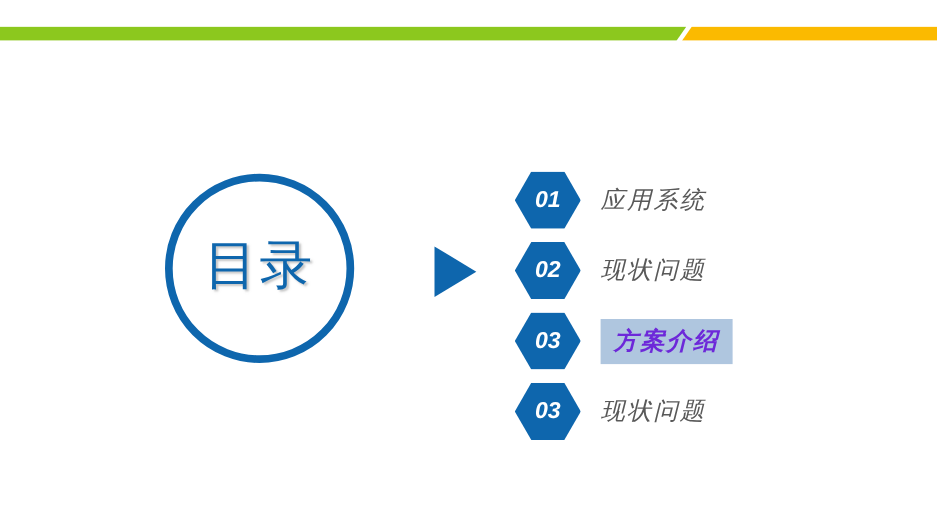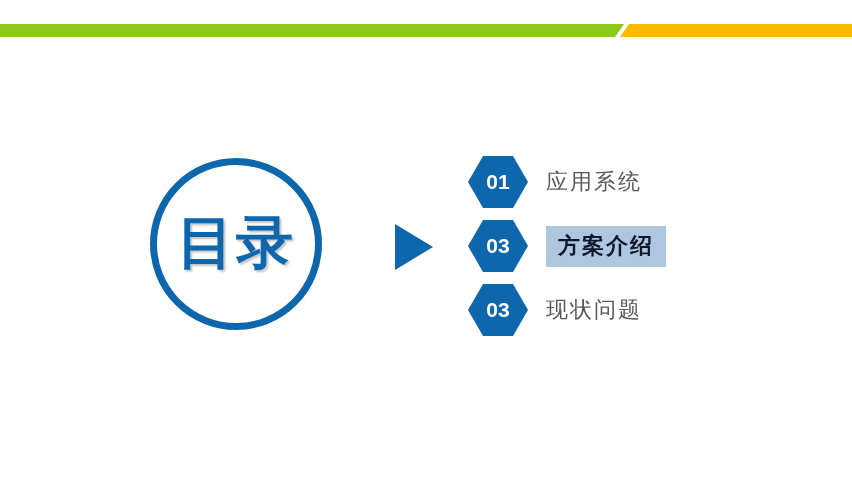--- a/index.html
+++ b/index.html
@@ -64,22 +64,22 @@
     border: 7px solid #0E66AD;
     border-radius: 50%;
     box-sizing: border-box;
   }
   .circle-label {
     position: absolute;
     inset: 0;
     display: flex;
     align-items: center;
     justify-content: center;
-    font-size: 57px;
-    font-weight: bold;
+    font-size: 48px;
+    font-weight: normal;
     color: #0E66AD;
     letter-spacing: 2px;
     line-height: 1;
     text-shadow: 2px 2px 2px rgba(150,150,150,0.55);
     padding-bottom: 4px;
     box-sizing: border-box;
   }
 
   
   .arrow {
@@ -98,20 +98,21 @@
     position: absolute;
     left: 468px;
     top: 150px;
     width: 340px;
   }
   .agenda-item {
     position: relative;
     height: 64px;
     display: flex;
     align-items: center;
+    font-style: italic;
   }
   .hex {
     position: relative;
     width: 60px;
     height: 52px;
     flex: 0 0 auto;
     background: #0E66AD;
     -webkit-clip-path: polygon(25% 0%, 75% 0%, 100% 50%, 75% 100%, 25% 100%, 0% 50%);
     clip-path: polygon(25% 0%, 75% 0%, 100% 50%, 75% 100%, 25% 100%, 0% 50%);
     display: flex;
@@ -128,21 +129,21 @@
   }
   .agenda-text {
     margin-left: 18px;
     font-size: 22px;
     color: #595959;
     letter-spacing: 2px;
     white-space: nowrap;
   }
   .agenda-item.active .agenda-text {
     background: #AFC6DF;
-    color: #0f172a;
+    color: #6d28d9;
     font-weight: bold;
     padding: 5px 12px 6px 12px;
     letter-spacing: 2px;
   }
 </style>
 </head>
 <body>
 
 <div class="slide">
 
@@ -160,20 +161,26 @@
 
   <div class="agenda">
 
     <div class="agenda-item">
       <div class="hex">
         <span class="hex-num">01</span>
       </div>
       <span class="agenda-text">应用系统</span>
     </div>
 
+    <div class="agenda-item">
+      <div class="hex">
+        <span class="hex-num">02</span>
+      </div>
+      <span class="agenda-text">现状问题</span>
+    </div>
 
     <div class="agenda-item active">
       <div class="hex">
         <span class="hex-num">03</span>
       </div>
       <span class="agenda-text">方案介绍</span>
     </div>
 
     <div class="agenda-item">
       <div class="hex">

